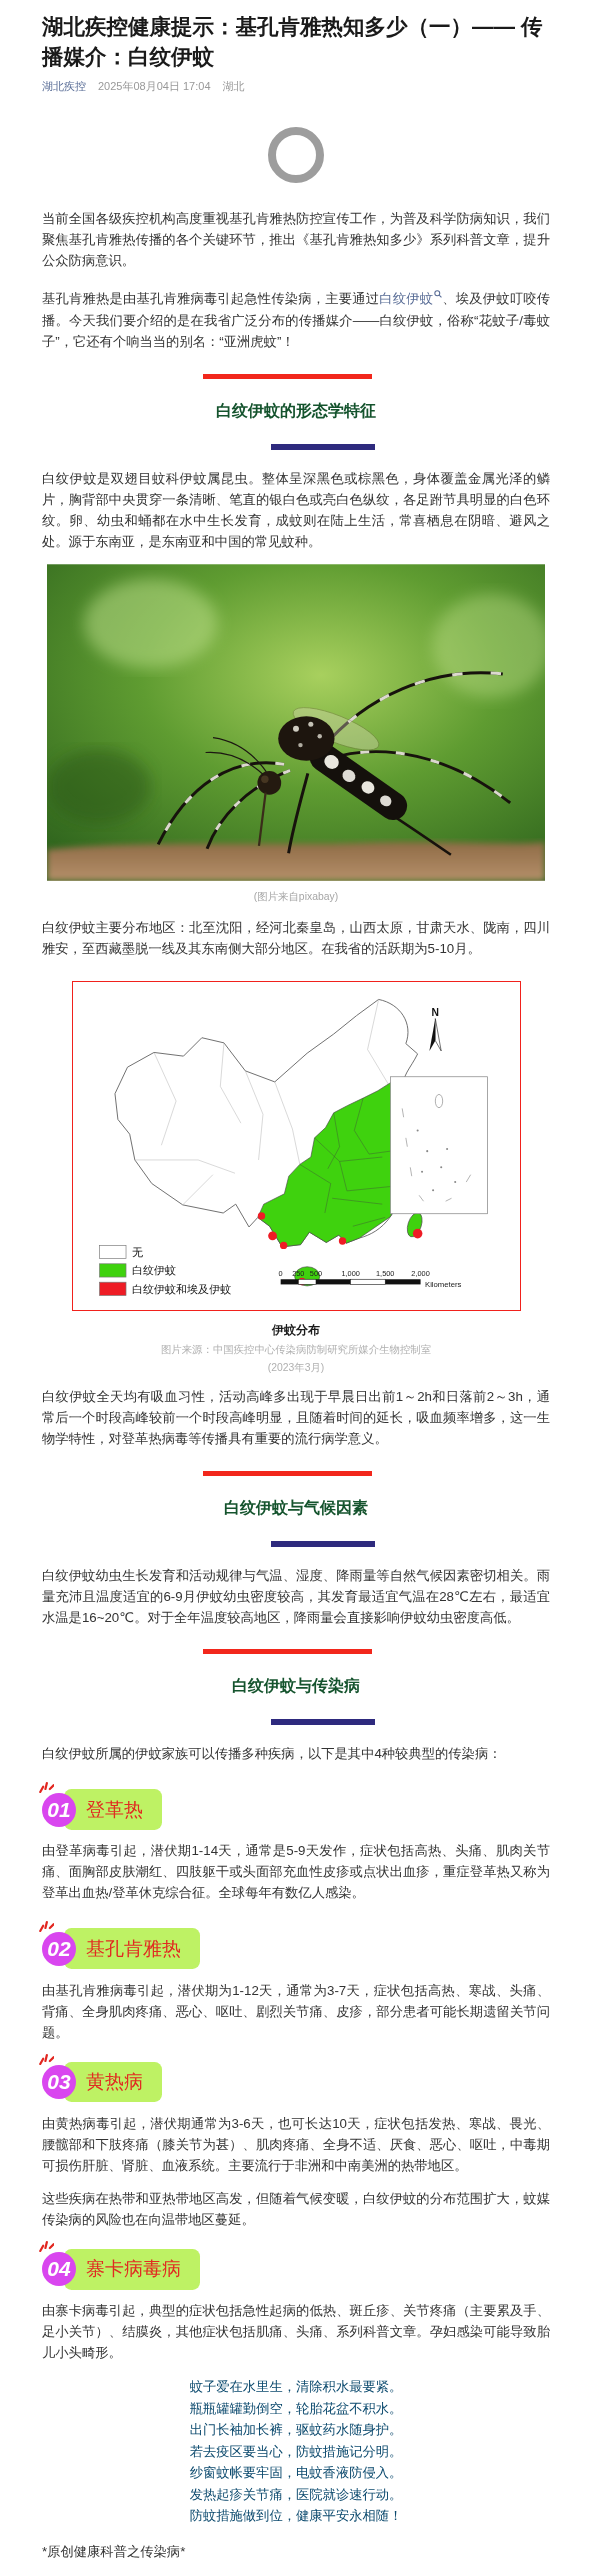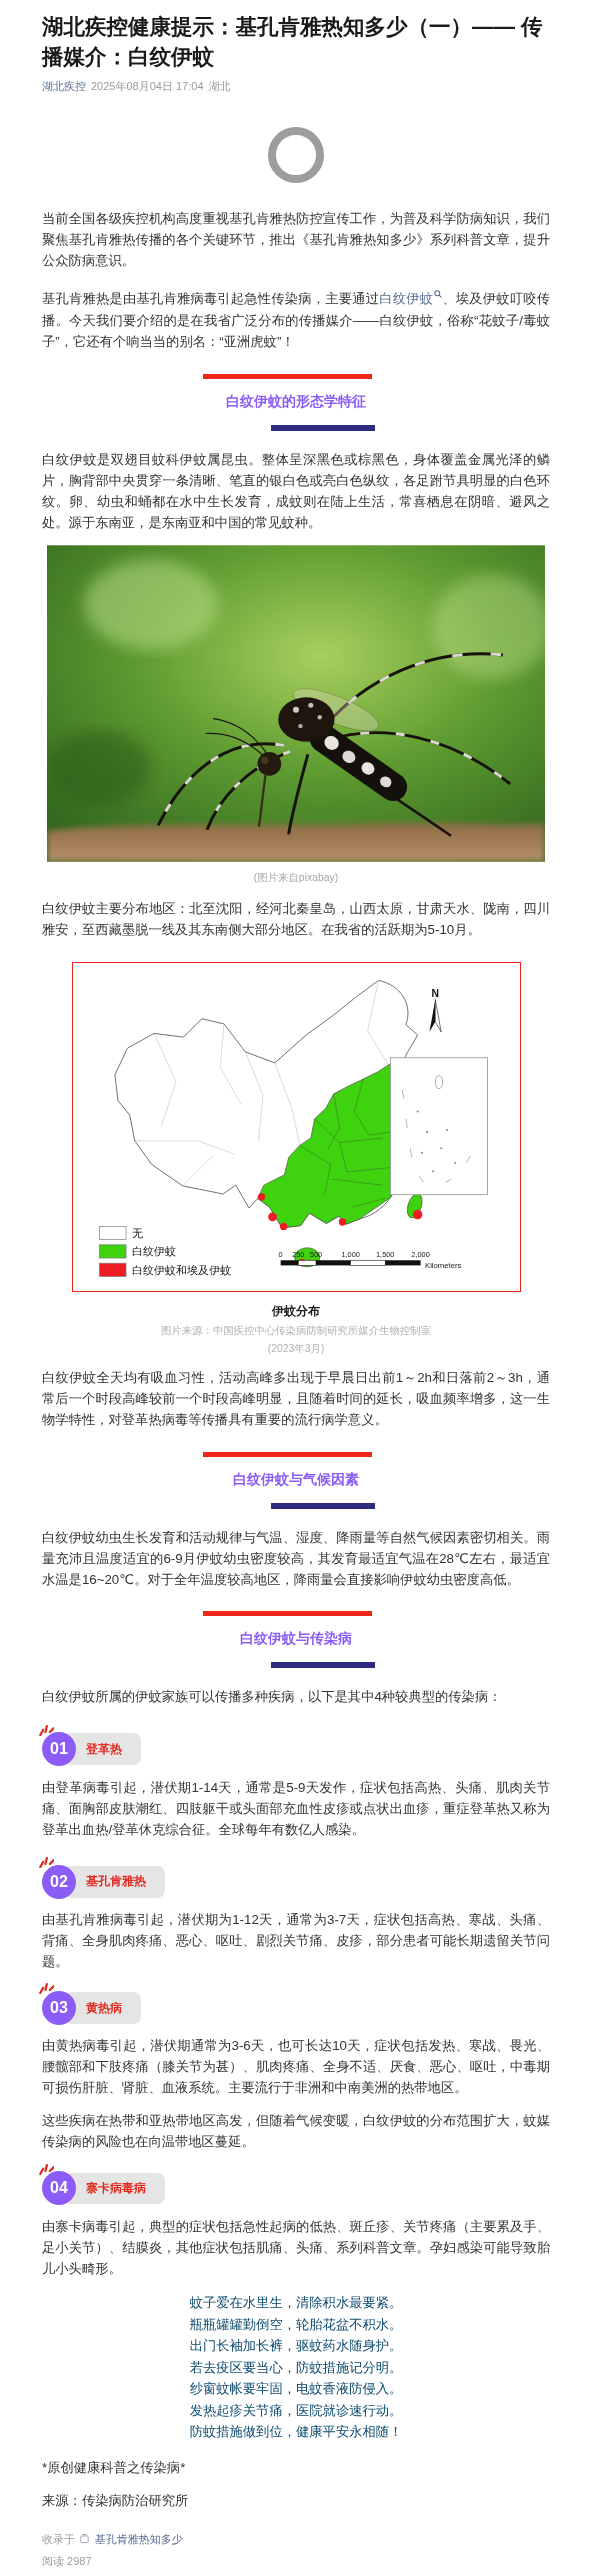--- a/index.html
+++ b/index.html
@@ -3,47 +3,47 @@
 <meta charset="utf-8">
 <style>
   html,body{margin:0;padding:0;}
   body{
     width:592px;height:2576px;overflow:hidden;background:#fff;
     font-family:"Liberation Sans","DejaVu Sans",sans-serif;
     -webkit-font-smoothing:antialiased;
   }
   .article{padding:0 42px;}
   .title{font-size:21.5px;line-height:30px;font-weight:700;color:#1a1a1a;margin:12px 0 7.4px;}
-  .byline{font-size:11px;color:#999;margin-top:4.4px;display:flex;gap:5px;align-items:center;}
+  .byline{font-size:11px;color:#999;margin-top:4.4px;display:flex;gap:12px;align-items:center;}
   .byline .account{color:#576b95;cursor:pointer;}
   .spinner{width:40px;height:40px;border:8.2px solid #9d9d9d;border-radius:50%;margin:33px auto 25px;}
   p.body-p{font-size:13.3px;line-height:21px;color:#333;text-align:justify;margin:12px 0 0;}
   p.mt-lg{margin-top:18px;}
   a.inline-link{color:#576b95;text-decoration:none;cursor:pointer;}
   .sup-ico{display:inline-block;vertical-align:super;margin-left:0.7px;}
   
   .sec-hdr{margin:22px 0 0;text-align:center;}
   .sec-hdr .bar-top{width:169px;height:5.2px;background:#f2271c;margin:0 auto;transform:translateX(-9px);}
-  .sec-hdr .sec-title{font-size:14px;font-weight:700;color:#8b5cf6;margin:14px 0;}
+  .sec-hdr .sec-title{font-size:16px;font-weight:700;color:#14532d;margin:22px 0;}
   .sec-hdr .bar-bottom{width:104px;height:6px;background:#2e2a7e;margin:0 auto;transform:translateX(27px);}
   
   .photo-fig{width:498px;margin:10.4px auto 0;}
   .photo-fig svg{display:block;}
   .fig-cap{font-size:10.4px;color:#a6a6a6;text-align:center;margin:9px 0 0;}
   
   .map-fig{width:447px;margin:22px auto 0;border:1.5px solid #f1211c;background:#fff;}
   .map-cap{font-size:12px;color:#1a1a1a;text-align:center;margin:10.4px 0 0;font-weight:bold;}
   .map-src{font-size:10.4px;color:#b0b0b0;text-align:center;margin:4.4px 0 0;}
   
   .disease-badge{display:flex;align-items:center;margin:25px 0 0;position:relative;width:fit-content;}
   .sparkle{position:absolute;left:-4.4px;top:-9.6px;}
-  .num-circle{width:34px;height:34px;border-radius:50%;background:#8b5cf6;color:#fff;font-weight:700;
-    font-size:16px;display:flex;align-items:center;justify-content:center;position:relative;z-index:2;}
-  .name-tag{background:#e5e5e5;border-radius:7.4px;padding:7.4px 19px 7.4px 22px;margin-left:-12px;
-    color:#e12b21;font-weight:700;font-size:12px;position:relative;z-index:1;white-space:nowrap;}
+  .num-circle{width:34px;height:34px;border-radius:50%;background:#d946ef;color:#fff;font-weight:700;
+    font-size:21px;display:flex;align-items:center;justify-content:center;position:relative;z-index:2;font-style:italic;}
+  .name-tag{background:#bef264;border-radius:7.4px;padding:7.4px 19px 7.4px 22px;margin-left:-12px;
+    color:#e12b21;font-weight:400;font-size:19px;position:relative;z-index:1;white-space:nowrap;}
   p.disease-p{margin-top:10.4px;}
   
   .poem{margin:13.3px 0 0;text-align:center;font-size:13.3px;line-height:21.5px;color:#0c4a6e;}
   .origin-note{margin:16.3px 0 0;text-align:left;font-size:13.3px;color:#333;}
   .source-line{margin:15px 0 0;font-size:13.3px;color:#333;}
   .collection{margin:22px 0 0;font-size:11px;color:#9a9a9a;display:flex;align-items:center;gap:4.4px;}
   .collection .col-link{color:#576b95;cursor:pointer;}
   .read-count{margin:7.4px 0 0;font-size:11px;color:#9a9a9a;}
   b.strong{font-weight:700;}
 </style>

